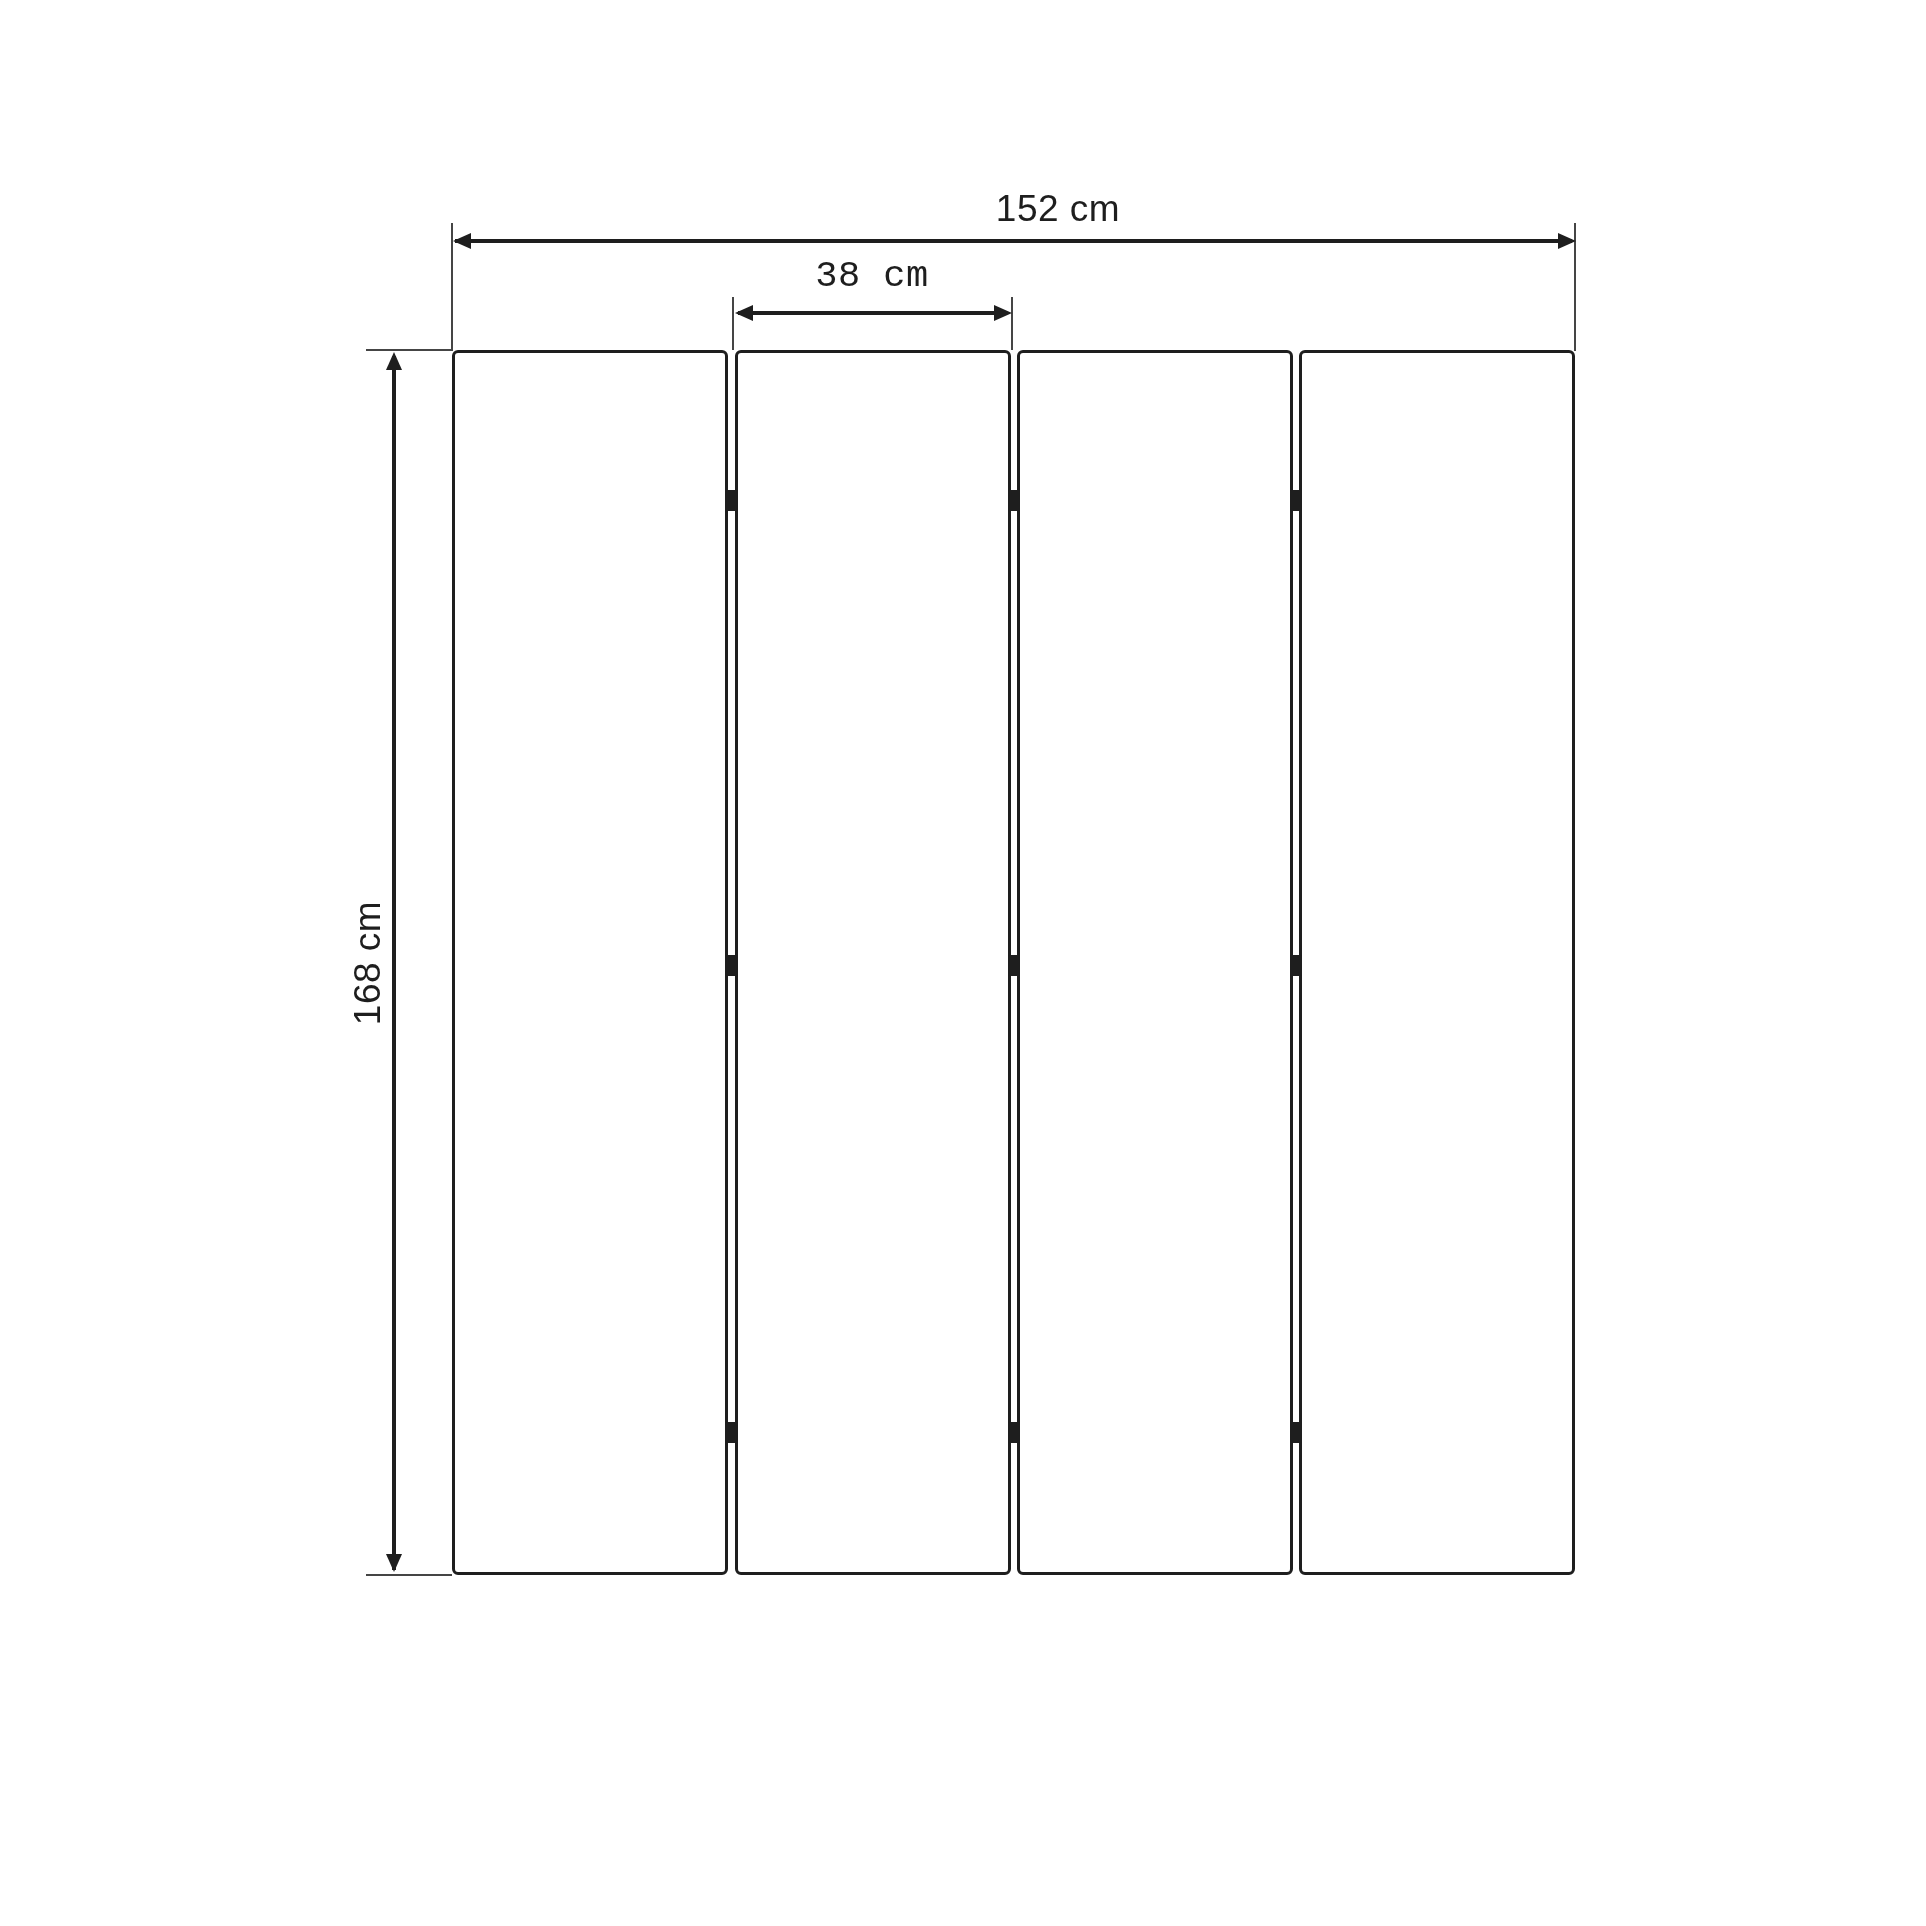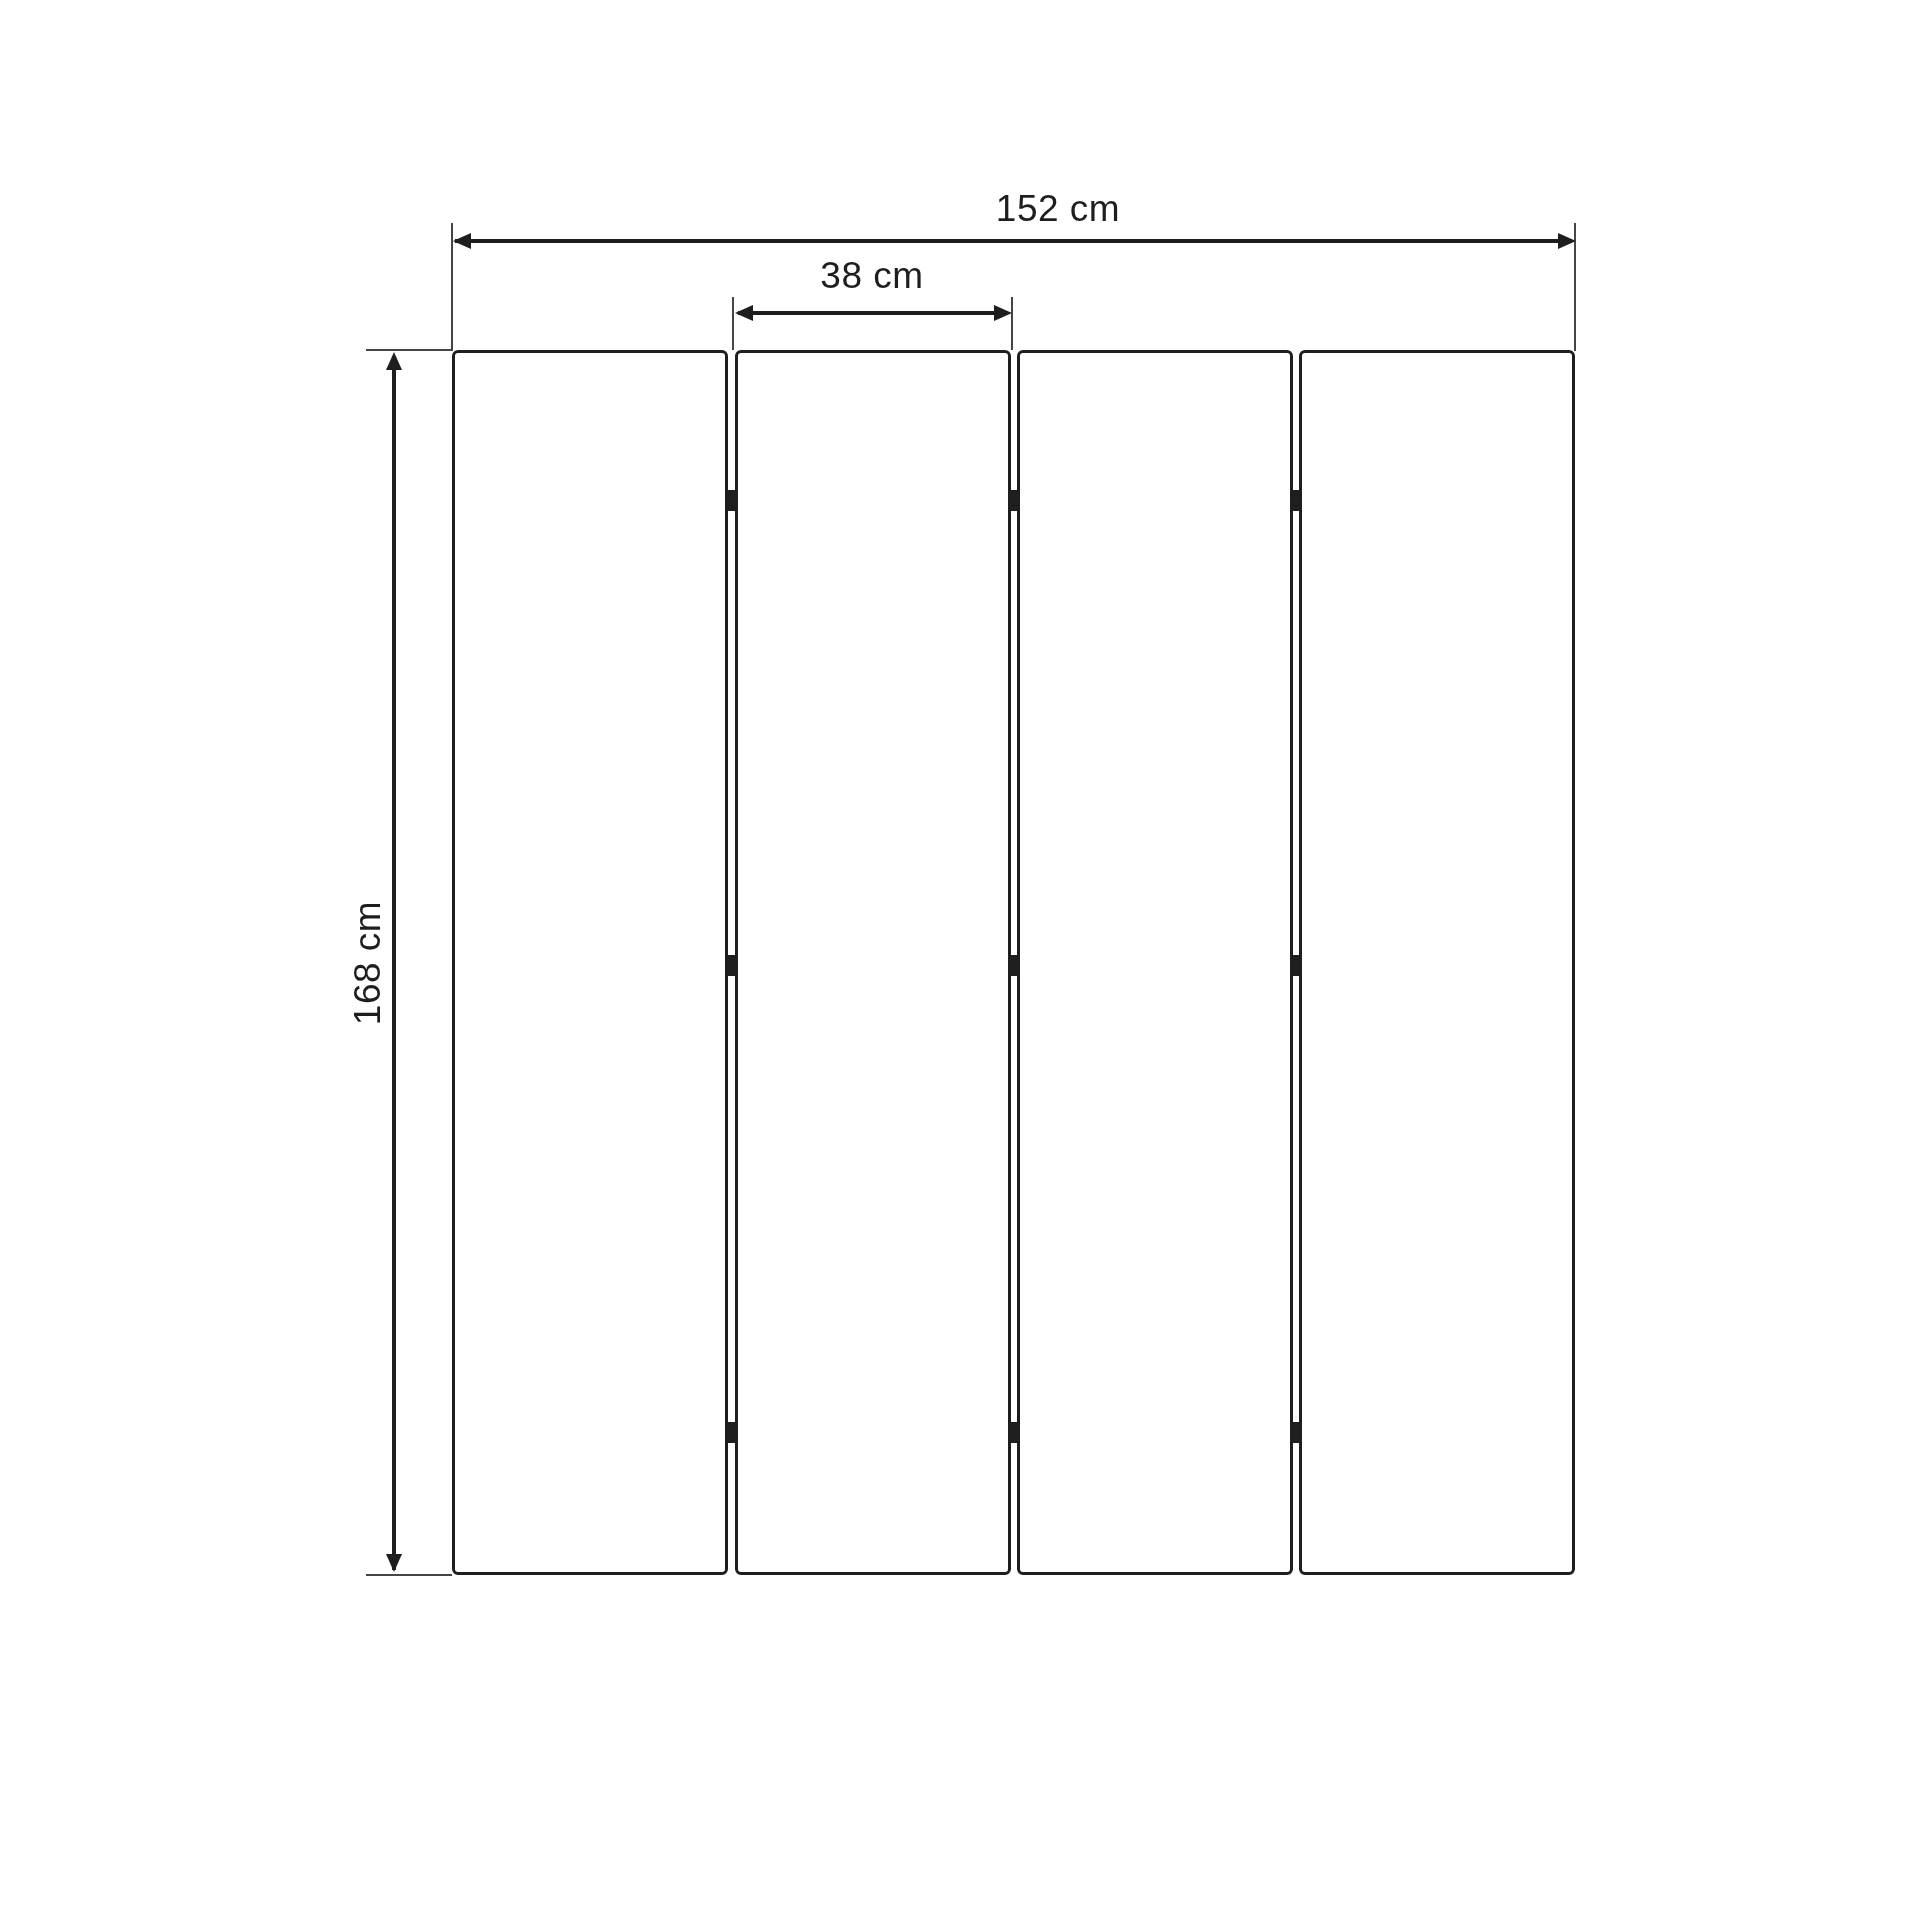--- a/index.html
+++ b/index.html
@@ -89,20 +89,21 @@
   .label-total-width {
     left: 1010px;
     top: 230px;
     transform: translate(-50%, -100%);
     margin-left: 48px;
   }
   .label-panel-width {
     left: 872px;
     top: 297px;
     transform: translate(-50%, -100%);
+    font-family: Liberation Mono, monospace;
   }
   .label-height {
     left: 368px;
     top: 963px;
     transform: translate(-50%, -50%) rotate(-90deg);
   }
 </style>
 </head>
 <body>
 

